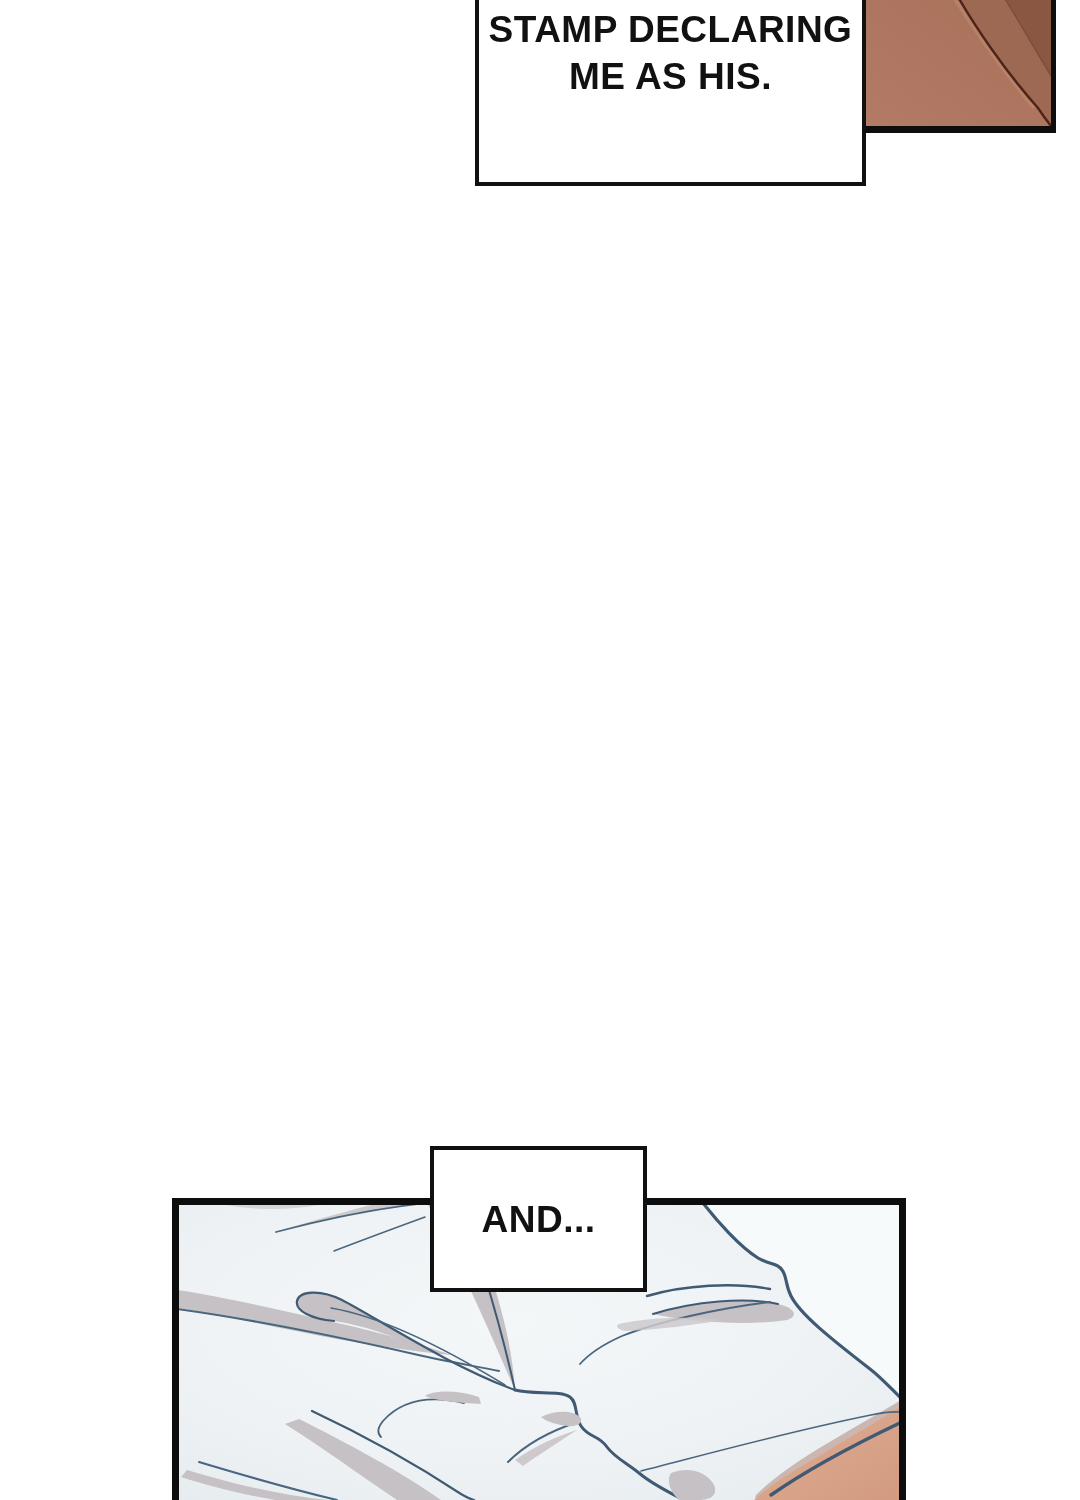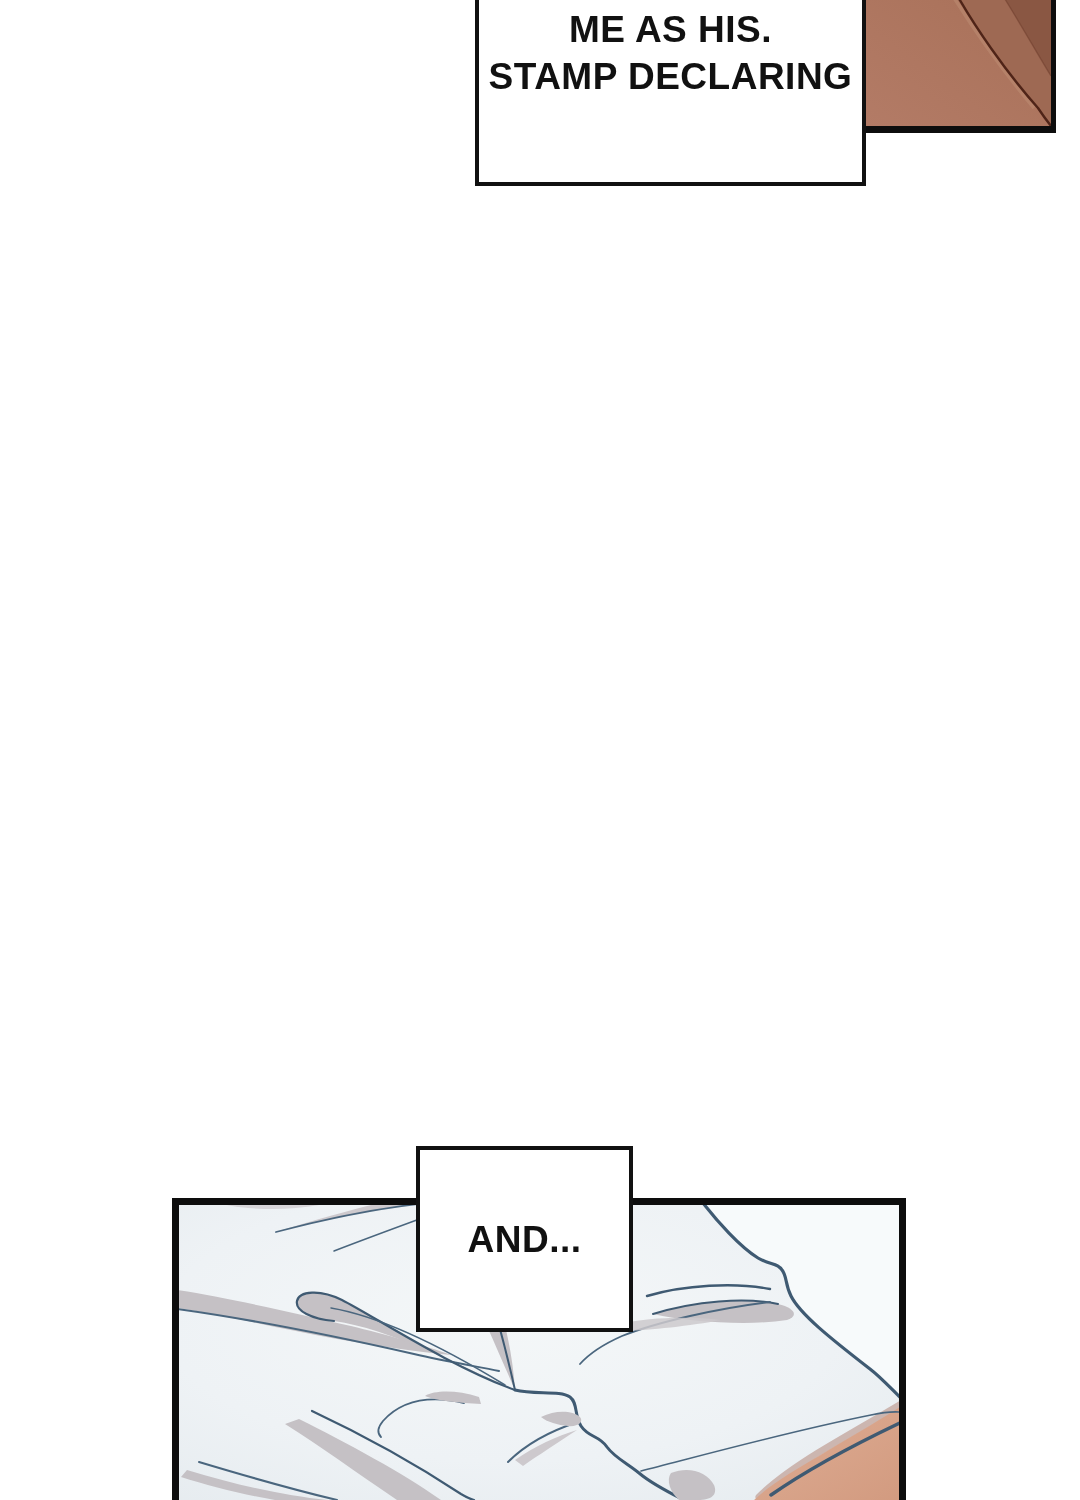--- a/index.html
+++ b/index.html
@@ -19,21 +19,21 @@
 
   
   .caption{
     position:absolute;box-sizing:border-box;background:#fff;
     border:4px solid var(--ink,#111);z-index:3;
     display:flex;flex-direction:column;align-items:center;justify-content:center;
     color:var(--ink,#111);font-weight:bold;text-align:center;
     font-size:37px;line-height:47px;letter-spacing:.5px;
   }
   .caption-top{left:475px;top:-70px;width:391px;height:256px;padding-bottom:58px;}
-  .caption-and{left:416px;top:1146px;width:217px;height:186px;}
+  .caption-and{left:430px;top:1146px;width:217px;height:146px;}
   .caption p{margin:0;}
 
   
   .f-bright{fill:var(--sheet_white,#f7fafb);}
   .f-gray{fill:var(--fold_shadow,#c5c1c5);}
   .f-gray2{fill:var(--fold_shadow_light,#cdc9cd);}
   .s-line{stroke:var(--fold_line,#3f5a72);fill:none;stroke-linecap:round;}
   .s-soft{stroke:var(--fold_line_soft,#4a667e);fill:none;stroke-linecap:round;}
   .s-band{stroke:var(--skin_warm_shadow,#ccb6b0);fill:none;stroke-linecap:round;}
 </style>
@@ -52,22 +52,22 @@
     <path d="M87,-2 C108,36 140,82 172,118 C176,124 180,130 185,136 L185,-2 Z" fill="#9e6953"></path>
     <path d="M132,-2 C150,26 168,58 185,86 L185,-2 Z" fill="#8a5743"></path>
     <path d="M82,-2 C104,34 136,80 168,118" stroke="#c09277" stroke-width="3.5" opacity="0.45" fill="none"></path>
     <path d="M87,-2 C108,36 140,82 172,118 C176,124 181,131 185,136" stroke="#4f2418" stroke-width="2.4" fill="none" stroke-linecap="round"></path>
     <path d="M132,-2 C150,26 168,58 185,86" stroke="#6e3d2c" stroke-width="1.3" opacity="0.55" fill="none"></path>
   </svg>
 </div>
 
 <div class="caption caption-top">
   <p>...IS LIKE A</p>
+  <p>STAMP DECLARING</p>
   <p>ME AS HIS.</p>
-  <p>STAMP DECLARING</p>
 </div>
 
 <div class="panel sheet-panel">
   <svg viewBox="0 0 720 295" preserveAspectRatio="none">
     <defs>
       <radialGradient id="gBg" cx="0.45" cy="0.4" r="0.85">
         <stop offset="0" stop-color="#f4f7f8"></stop>
         <stop offset="0.55" stop-color="#eef2f5"></stop>
         <stop offset="1" stop-color="#e4eaee"></stop>
       </radialGradient>

